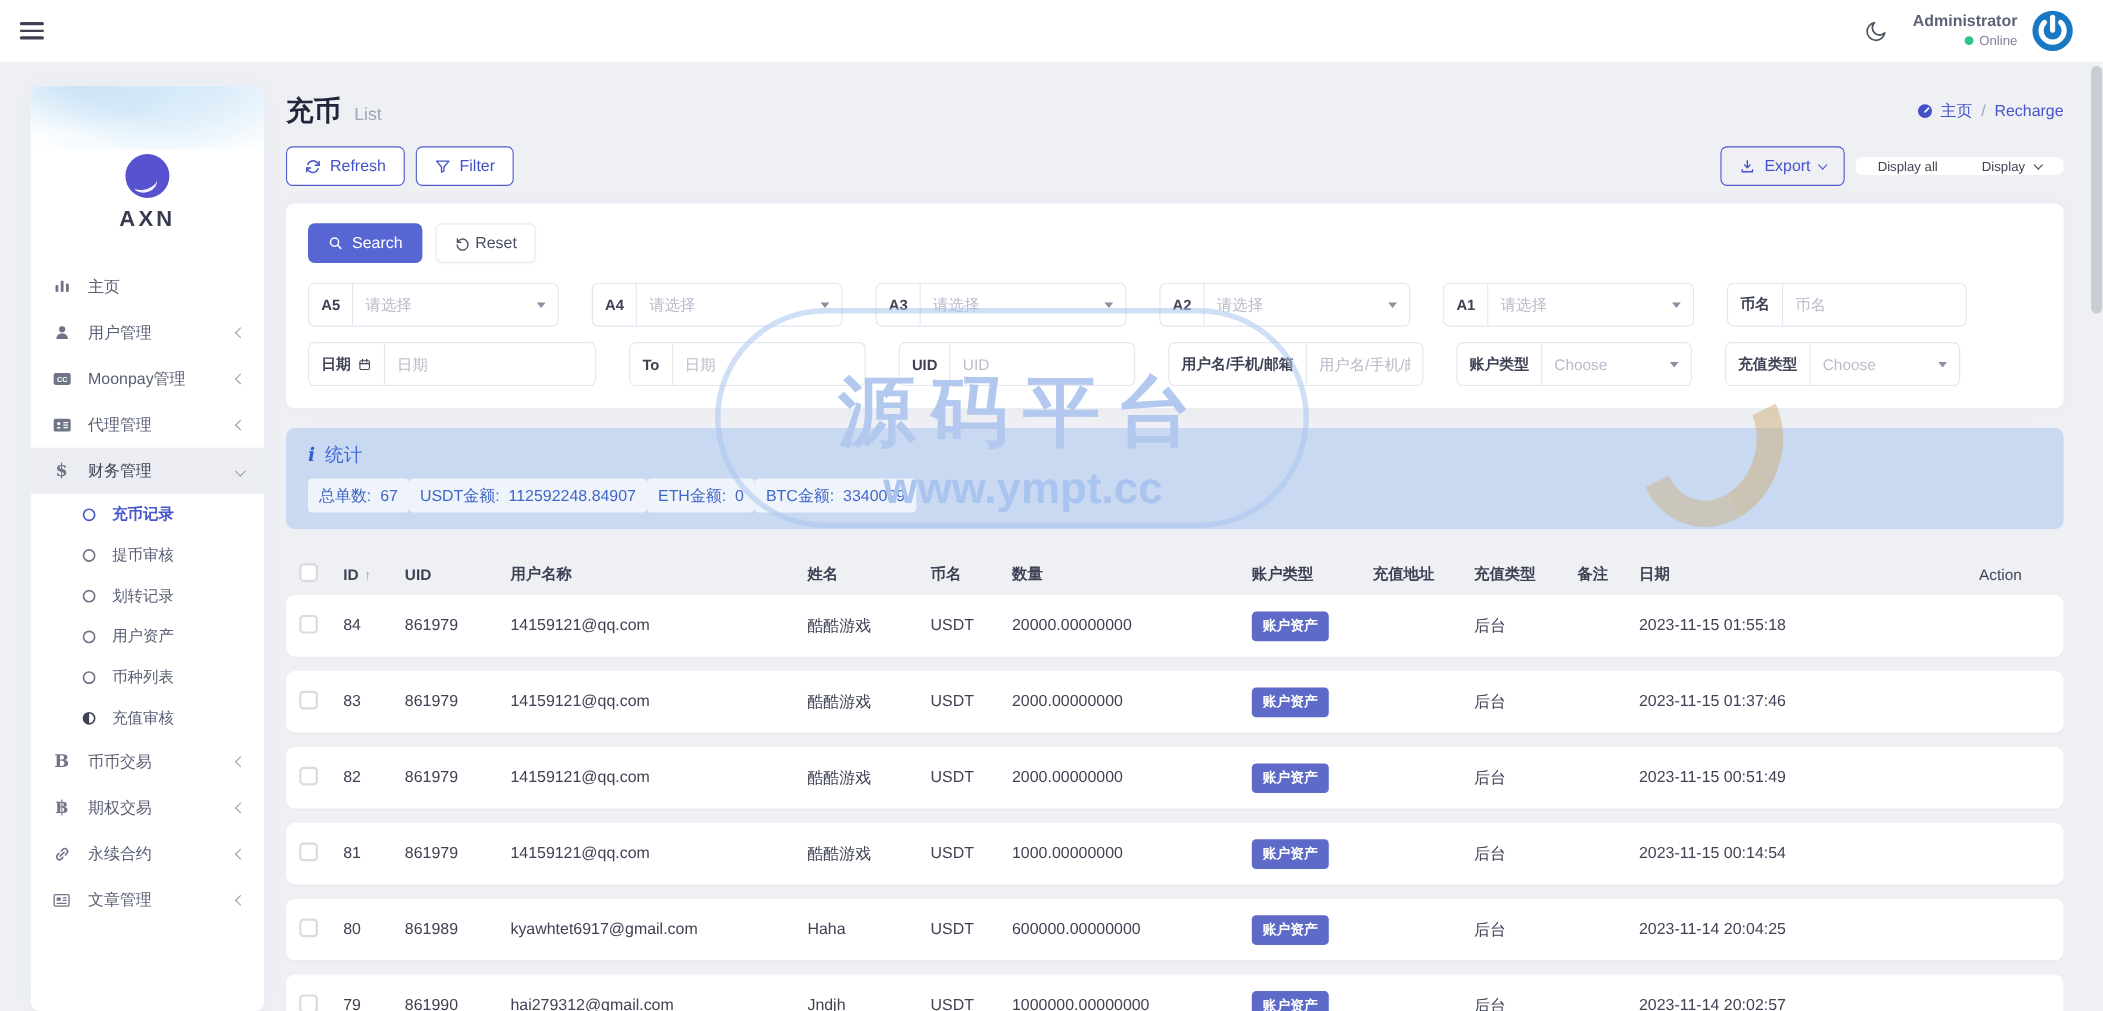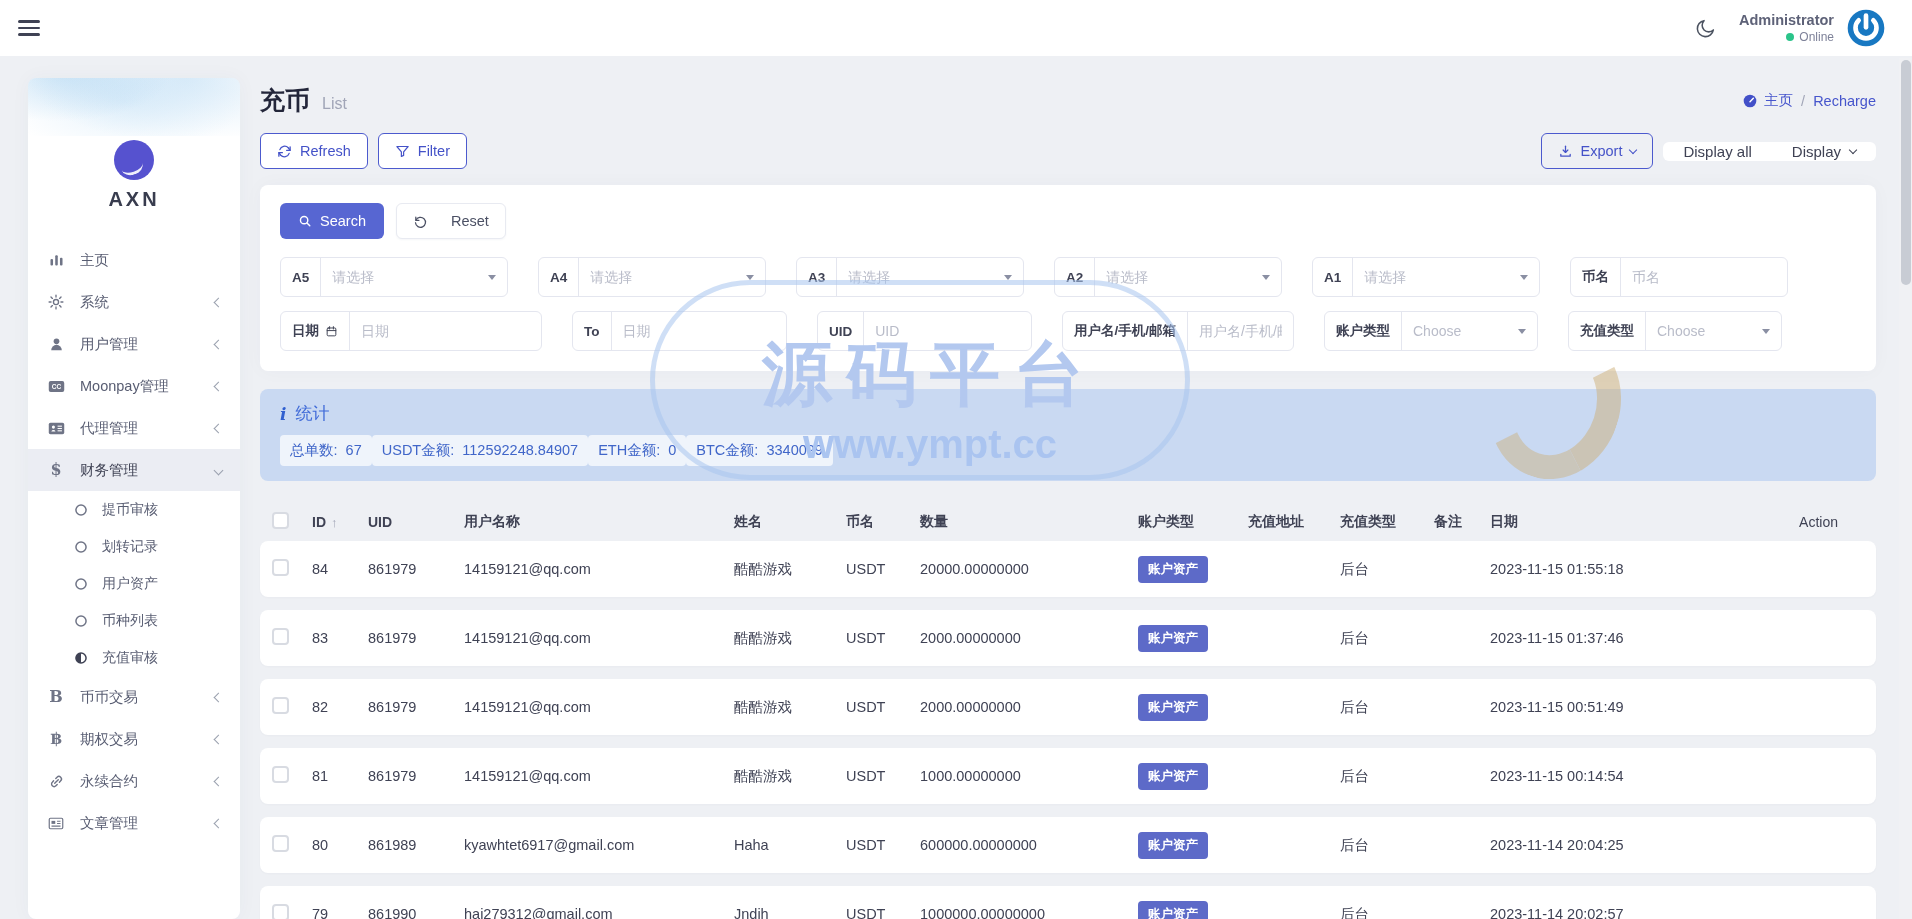--- a/index.html
+++ b/index.html
@@ -65,32 +65,32 @@
   .breadcrumb { display:flex; align-items:center; gap:8px; font-size:14.5px; color:#4655cc; }
   .breadcrumb .sep { color:#a1a5b7; }
   .bc-home { display:flex; align-items:center; gap:6px; cursor:pointer; }
 
   .toolbar { display:flex; justify-content:space-between; align-items:center; margin-bottom:16px; }
   .tb-left, .tb-right { display:flex; gap:10px; align-items:center; }
   .btn-outline { display:flex; align-items:center; gap:8px; border:1px solid #4c5ace; color:#4452c8;
                  background:#fff; border-radius:6px; padding:9px 16px; font-size:14.5px; cursor:pointer; }
   .btn-outline.ghost { background:transparent; }
   .display-card { background:#fff; border-radius:6px; display:flex; align-items:center; }
-  .display-btn { padding:1px 20px; font-size:15px; color:#3f4254; background:none; border:none;
+  .display-btn { padding:1px 20px; font-size:12px; color:#3f4254; background:none; border:none;
                  display:flex; align-items:center; gap:9px; cursor:pointer; font-family:inherit; }
   .chev-sm { width:6px; height:6px; border-left:1.6px solid currentColor; border-bottom:1.6px solid currentColor;
              transform:rotate(-45deg); margin-top:-3px; }
 
   
   .search-card { background:#fff; border-radius:8px; padding:18px 20px; margin-bottom:18px;
                  box-shadow:0 0 20px rgba(56,71,109,.03); }
   .search-btn-row { display:flex; gap:12px; margin-bottom:18px; }
   .btn-primary { display:flex; align-items:center; gap:8px; background:#5766d2; color:#fff; border:none;
                  border-radius:6px; padding:9px 18px; font-size:14.5px; cursor:pointer; font-family:inherit; }
-  .btn-plain { display:flex; align-items:center; gap:23px; background:#fff; color:#4b5064;
+  .btn-plain { display:flex; align-items:center; gap:4px; background:#fff; color:#4b5064;
                border:1px solid #e8eaf1; border-radius:6px; padding:9px 16px; font-size:14.5px;
                cursor:pointer; font-family:inherit; box-shadow:0 1px 2px rgba(56,71,109,.05); }
   .filter-row { display:flex; gap:30px; margin-bottom:14px; }
   .filter-row:last-child { margin-bottom:2px; }
   .field { display:flex; align-items:stretch; border:1px solid #e4e6ef; border-radius:6px;
            height:40px; background:#fff; overflow:hidden; }
   .field-label { display:flex; align-items:center; gap:6px; padding:0 11px; font-size:13.5px;
                  font-weight:700; color:#3f4254; border-right:1px solid #e4e6ef; white-space:nowrap; }
   .field input { border:none; outline:none; padding:0 11px; font-size:14px; color:#0f172a;
                  font-family:inherit; flex:1; min-width:0; background:transparent; }
@@ -192,30 +192,20 @@
           <svg width="17" height="17" viewBox="0 0 24 24" fill="currentColor">
             <rect x="3.5" y="10" width="3.6" height="9" rx="1.4"></rect>
             <rect x="10.2" y="4.5" width="3.6" height="14.5" rx="1.4"></rect>
             <rect x="16.9" y="8" width="3.6" height="11" rx="1.4"></rect>
           </svg>
         </span>
         <span>主页</span>
       </div>
       <div class="mitem">
         <span class="micon">
-          <svg width="18" height="18" viewBox="0 0 24 24" fill="none" stroke="currentColor" stroke-width="1.8" stroke-linecap="round">
-            <circle cx="12" cy="12" r="3.4"></circle>
-            <path d="M12 2.8v2.6M12 18.6v2.6M2.8 12h2.6M18.6 12h2.6M5.3 5.3l1.9 1.9M16.8 16.8l1.9 1.9M18.7 5.3l-1.9 1.9M7.2 16.8l-1.9 1.9"></path>
-          </svg>
-        </span>
-        <span>系统</span>
-        <span class="chev left"></span>
-      </div>
-      <div class="mitem">
-        <span class="micon">
           <svg width="17" height="17" viewBox="0 0 24 24" fill="currentColor">
             <circle cx="12" cy="7.5" r="4"></circle>
             <path d="M4.5 20a7.5 7.5 0 0 1 15 0z"></path>
           </svg>
         </span>
         <span>用户管理</span>
         <span class="chev left"></span>
       </div>
       <div class="mitem">
         <span class="micon">
@@ -241,20 +231,28 @@
         <span>代理管理</span>
         <span class="chev left"></span>
       </div>
       <div class="mitem active-parent">
         <span class="micon glyph-icon">$</span>
         <span>财务管理</span>
         <span class="chev down"></span>
       </div>
 
       <div class="submenu">
+        <div class="sitem active">
+          <span class="micon">
+            <svg width="14" height="14" viewBox="0 0 16 16" fill="none" stroke="currentColor" stroke-width="1.7">
+                <circle cx="8" cy="8" r="5.8"></circle>
+              </svg>
+          </span>
+          <span>充币记录</span>
+        </div>
         <div class="sitem">
           <span class="micon">
             <svg width="14" height="14" viewBox="0 0 16 16" fill="none" stroke="currentColor" stroke-width="1.7">
                 <circle cx="8" cy="8" r="5.8"></circle>
               </svg>
           </span>
           <span>提币审核</span>
         </div>
         <div class="sitem">
           <span class="micon">

